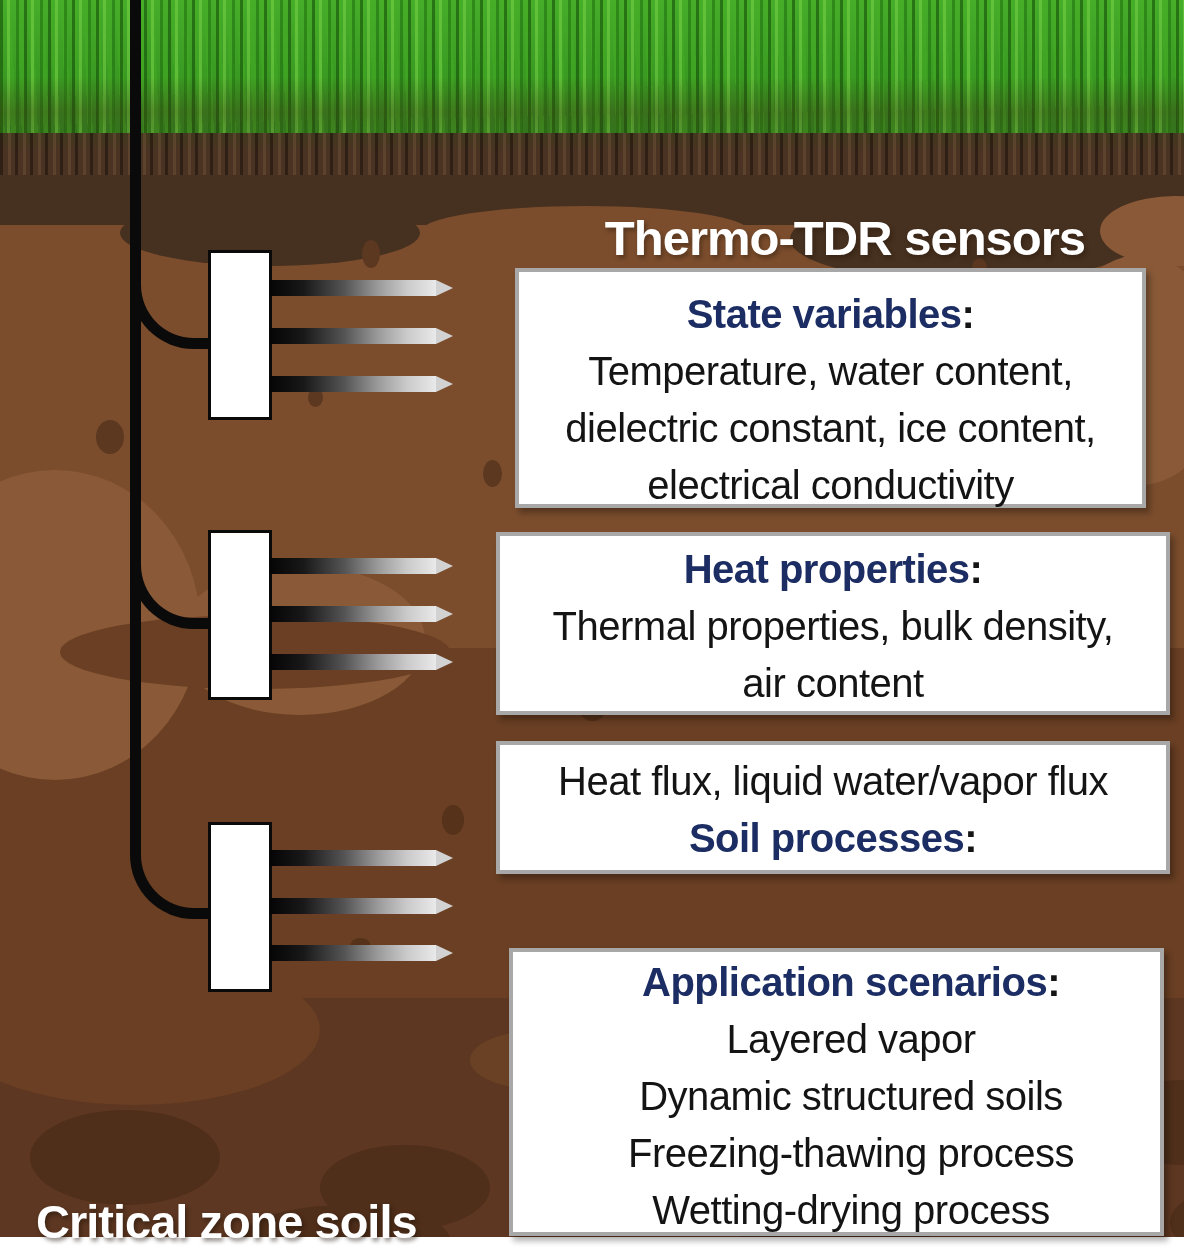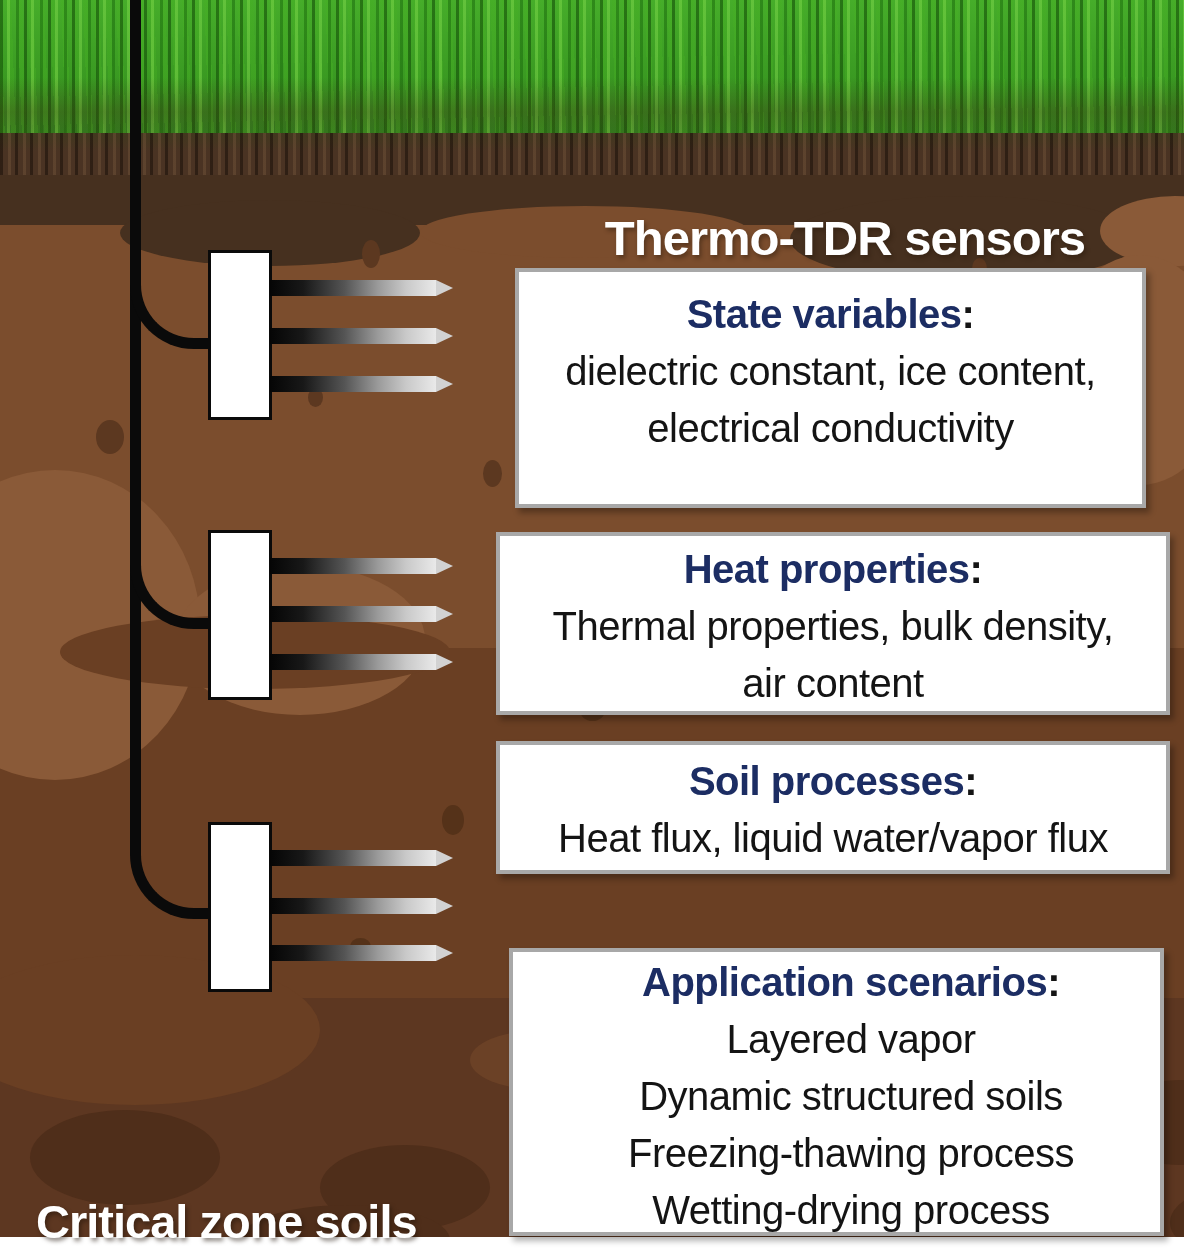--- a/index.html
+++ b/index.html
@@ -158,33 +158,34 @@
     </div>
   <div class="probe" style="top:945px;">
       <div class="probe-body"></div>
       <div class="probe-tip"></div>
     </div>
 
   <div class="diagram-title">Thermo-TDR sensors</div>
 
   <div class="info-box box1">
     <div class="box-line"><span class="box-header">State variables</span><span class="box-colon">:</span></div>
+    <div class="box-line">Temperature, water content,</div>
     <div class="box-line">dielectric constant, ice content,</div>
     <div class="box-line">electrical conductivity</div>
   </div>
 
   <div class="info-box box2">
     <div class="box-line"><span class="box-header">Heat properties</span><span class="box-colon">:</span></div>
     <div class="box-line">Thermal properties, bulk density,</div>
     <div class="box-line">air content</div>
   </div>
 
   <div class="info-box box3">
+    <div class="box-line">Heat flux, liquid water/vapor flux</div>
     <div class="box-line"><span class="box-header">Soil processes</span><span class="box-colon">:</span></div>
-    <div class="box-line">Heat flux, liquid water/vapor flux</div>
   </div>
 
   <div class="info-box box4">
     <div class="box-line"><span class="box-header">Application scenarios</span><span class="box-colon">:</span></div>
     <div class="box-line">Layered vapor</div>
     <div class="box-line">Dynamic structured soils</div>
     <div class="box-line">Freezing-thawing process</div>
     <div class="box-line">Wetting-drying process</div>
   </div>
 

